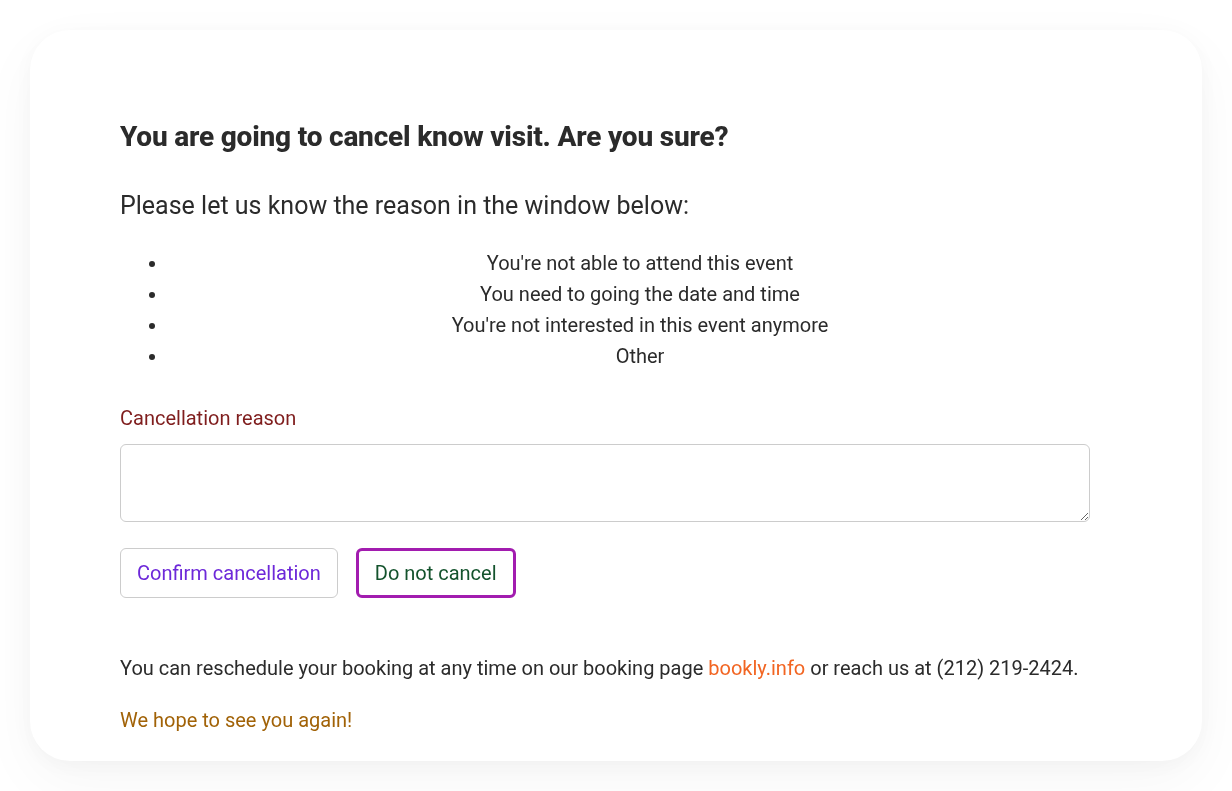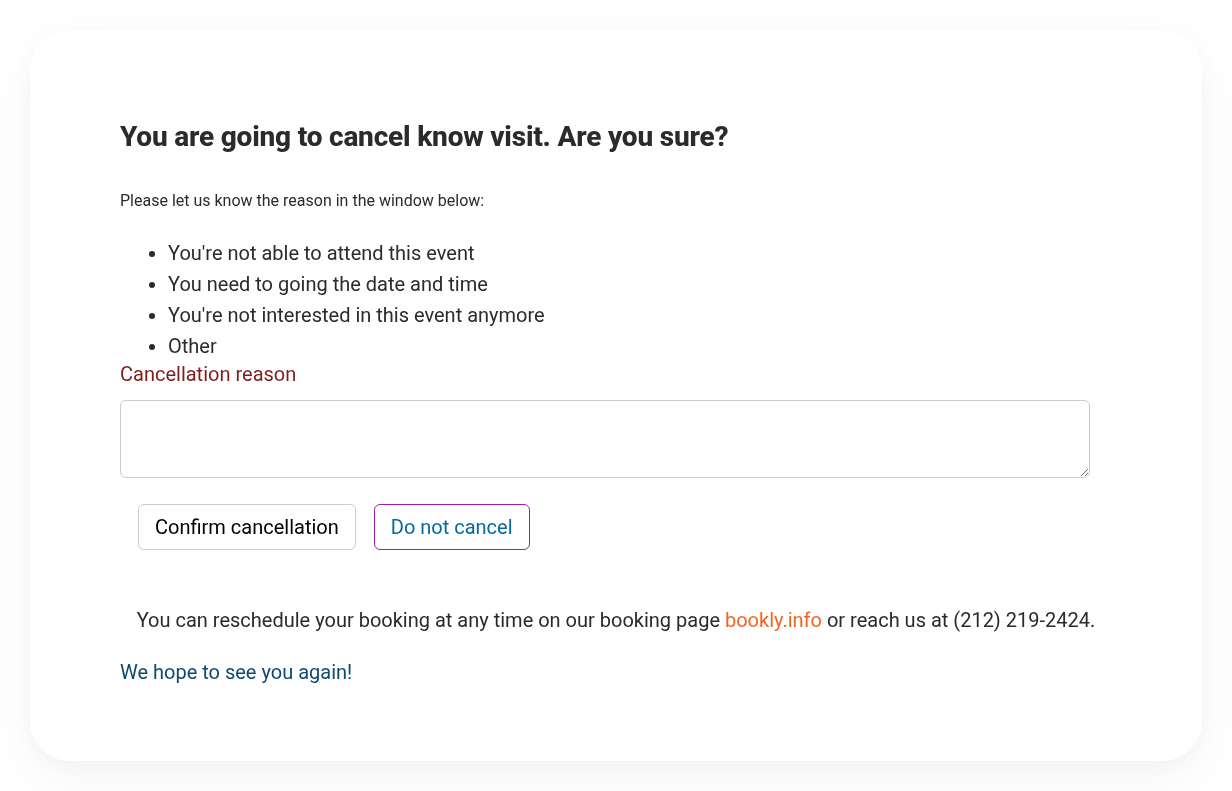--- a/index.html
+++ b/index.html
@@ -26,27 +26,29 @@
       padding: 90px 90px 60px 90px;
     }
     .heading {
       font-size: 28px;
       font-weight: 800;
       color: #2b2b2b;
       letter-spacing: -0.2px;
       margin-bottom: 38px;
     }
     .intro {
-      font-size: 16px;
+      font-size: 25px;
       color: #2b2b2b;
       margin-bottom: 28px;
     }
     .reasons {
       list-style: disc;
       padding-left: 48px;
+      margin-bottom: 34px;
+      text-align: center;
     }
     .reasons li {
       font-size: 20px;
       color: #2b2b2b;
       line-height: 1.55;
     }
     .field-label {
       font-size: 20px;
       color: #7f1d1d;
       margin-bottom: 14px;
@@ -73,41 +75,39 @@
       font-size: 20px;
       padding: 10px 16px;
       border-radius: 6px;
       background: #ffffff;
       cursor: pointer;
       font-family: inherit;
       line-height: 1.2;
     }
     .btn-confirm {
       border: 1px solid #ccc;
-      color: #000000;
-      margin-left: 18px;
+      color: #6d28d9;
     }
     .btn-cancel {
-      border: 1px solid #a21caf;
-      color: #0369a1;
+      border: 3px solid #a21caf;
+      color: #14532d;
     }
     .footer-text {
       font-size: 20px;
       color: #2b2b2b;
       margin-bottom: 28px;
-      text-align: center;
     }
     .footer-link {
       color: #f26522;
       text-decoration: none;
       cursor: pointer;
     }
     .closing {
       font-size: 20px;
-      color: #0c4a6e;
+      color: #a16207;
     }
   </style>
 </head>
 <body>
 
 <div class="card">
 
   <h1 class="heading">You are going to cancel know visit. Are you sure?</h1>
 
   <p class="intro">Please let us know the reason in the window below:</p>

